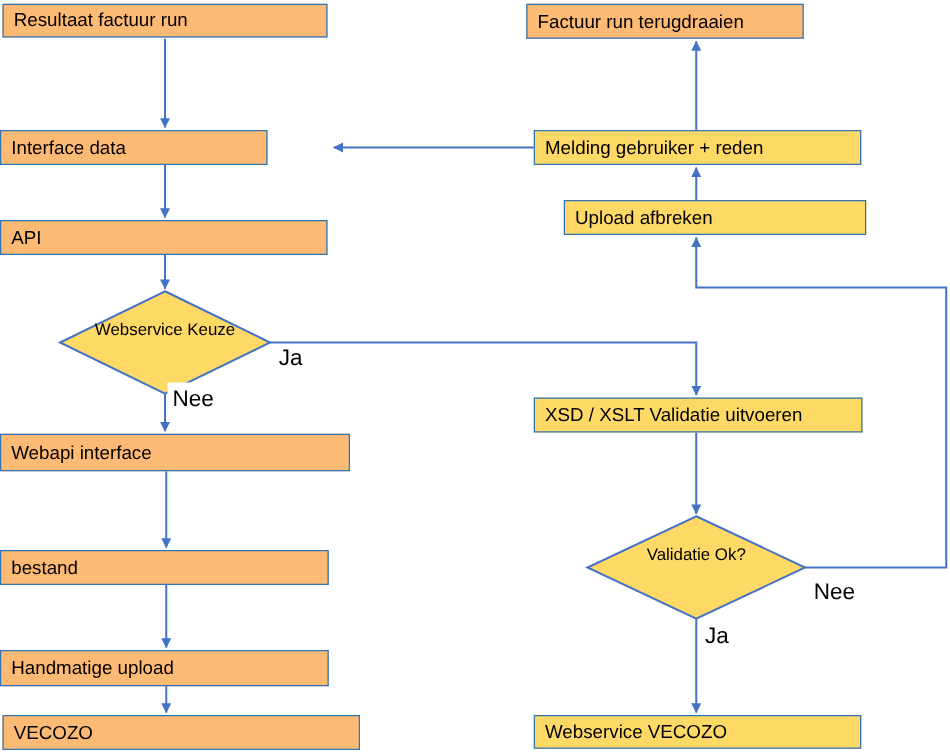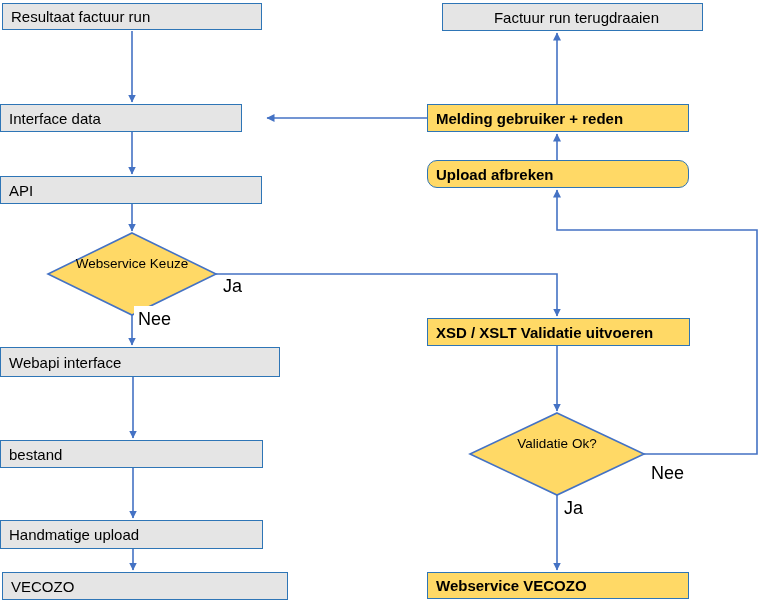--- a/index.html
+++ b/index.html
@@ -19,31 +19,30 @@
     position: absolute;
     left: 0;
     top: 0;
     width: 760px;
     height: 604px;
   }
   .node {
     position: absolute;
     box-sizing: border-box;
     border: 1.5px solid #2E75B6;
-    background: #e5e5e5;
+    background: #fdba74;
     display: flex;
     align-items: center;
     padding-left: 8px;
     font-size: 15px;
     color: #000000;
     white-space: nowrap;
   }
   .node.highlight {
     background: #FFD966;
-    font-weight: bold;
   }
   .diamond-label {
     position: absolute;
     width: 120px;
     text-align: center;
     font-size: 13.5px;
     line-height: 20px;
     color: #000000;
   }
   .edge-label {
@@ -83,46 +82,46 @@
       <polyline points="557,495 557,570" marker-end="url(#ah)"></polyline>
       <polyline points="644,454 757,454 757,230 557,230 557,190" marker-end="url(#ah)"></polyline>
     </g>
     <polygon points="132,233 216,274 132,315 48,274" fill="#FFD966" stroke="#4472C4" stroke-width="1.6"></polygon>
     <polygon points="557,413 644,454 557,495 470,454" fill="#FFD966" stroke="#4472C4" stroke-width="1.6"></polygon>
   </svg>
 
   <div class="node" style="left:2px; top:3px; width:260px; height:27px;">
     <span>Resultaat factuur run</span>
   </div>
-  <div class="node" style="left:0px; top:104px; width:242px; height:28px;">
+  <div class="node" style="left:0px; top:104px; width:214px; height:28px;">
     <span>Interface data</span>
   </div>
   <div class="node" style="left:0px; top:176px; width:262px; height:28px;">
     <span>API</span>
   </div>
   <div class="node" style="left:0px; top:347px; width:280px; height:30px;">
     <span>Webapi interface</span>
   </div>
   <div class="node" style="left:0px; top:440px; width:263px; height:28px;text-align:center;">
     <span>bestand</span>
   </div>
   <div class="node" style="left:0px; top:520px; width:263px; height:29px;">
     <span>Handmatige upload</span>
   </div>
   <div class="node" style="left:2px; top:572px; width:286px; height:28px;">
     <span>VECOZO</span>
   </div>
 
-  <div class="node" style="left:442px; top:3px; width:261px; height:28px;justify-content:center;">
+  <div class="node" style="left:421px; top:3px; width:222px; height:28px;">
     <span>Factuur run terugdraaien</span>
   </div>
   <div class="node highlight" style="left:427px; top:104px; width:262px; height:28px;">
     <span>Melding gebruiker + reden</span>
   </div>
-  <div class="node highlight" style="left:427px; top:160px; width:262px; height:28px;border-radius:10px;">
+  <div class="node highlight" style="left:451px; top:160px; width:242px; height:28px;">
     <span>Upload afbreken</span>
   </div>
   <div class="node highlight" style="left:427px; top:318px; width:263px; height:28px;align-items:center;">
     <span>XSD / XSLT Validatie uitvoeren</span>
   </div>
   <div class="node highlight" style="left:427px; top:572px; width:262px; height:27px;">
     <span>Webservice VECOZO</span>
   </div>
 
   <div class="diamond-label" style="left:72px; top:254px;">Webservice Keuze</div>

